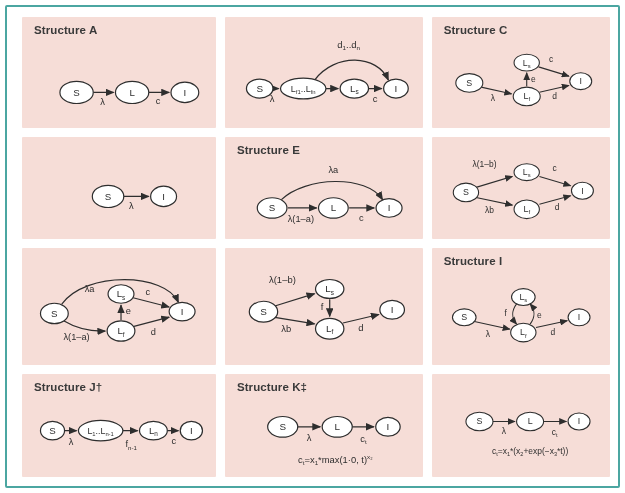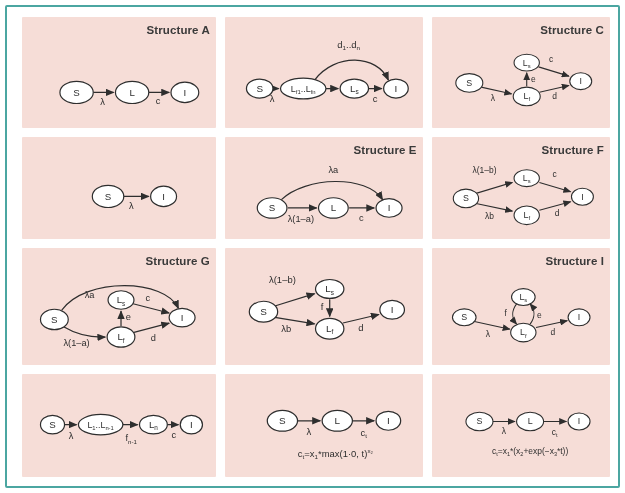--- a/index.html
+++ b/index.html
@@ -1,19 +1,19 @@
 <!DOCTYPE html>
 <html><head>
 <meta charset="utf-8">
 <style>
   html,body{margin:0;padding:0;background:#ffffff;}
   body{width:625px;height:493px;position:relative;font-family:"Liberation Sans",sans-serif;}
   .frame{position:absolute;inset:5px;border:2px solid #4ba6a1;border-radius:2px;background:#fff;box-sizing:border-box;
          display:grid;grid-template-columns:100fr 102fr 92fr;grid-template-rows:112fr 103fr 119fr 104fr;
-         gap:9px;padding:10px 8px 9px 15px;text-align:right;}
+         gap:9px;padding:10px 8px 9px 15px;}
   .panel{background:#f6ddd7;border-radius:1px;display:flex;flex-direction:column;
          padding:7px 6px 3px 12px;box-sizing:border-box;overflow:hidden;}
   .panel-title{font-size:11.5px;font-weight:bold;color:#3a3a3a;letter-spacing:.1px;flex:none;}
   .panel svg{flex:1 1 auto;min-height:0;width:100%;display:block;}
   .panel svg text{font-family:"Liberation Sans",sans-serif;fill:#2e2e2e;}
   .panel svg .edge{stroke:#2e2e2e;stroke-width:1.3;fill:none;}
   .panel svg ellipse{fill:#ffffff;stroke:#2e2e2e;stroke-width:1.3;}
 </style>
 </head>
 <body>
@@ -152,21 +152,20 @@
           <ellipse cx="102" cy="56" rx="16" ry="11"></ellipse>
           <text x="102" y="59.4" text-anchor="middle" font-size="10.5"><tspan dy="0">L</tspan></text>
         </g>
         <g>
           <ellipse cx="162" cy="56" rx="14" ry="10"></ellipse>
           <text x="162" y="59.4" text-anchor="middle" font-size="10.5"><tspan dy="0">I</tspan></text>
         </g>
       </svg>
     </section>
     <section class="panel">
-      <div class="panel-title">Structure F</div>
       <svg viewBox="0 0 190 86" preserveAspectRatio="xMidYMid meet">
         <defs>
           <marker id="ah5" markerWidth="10" markerHeight="8" refX="8.5" refY="4" orient="auto" markerUnits="userSpaceOnUse">
             <path d="M0 0 L9.5 4 L0 8 Z" fill="#2e2e2e"></path>
           </marker>
         </defs>
         <path d="M38 40 L81 27" class="edge" marker-end="url(#ah5)"></path>
         <text x="48" y="16" text-anchor="middle" font-size="10"><tspan dy="0">λ(1–b)</tspan></text>
         <path d="M38 52 L81 61" class="edge" marker-end="url(#ah5)"></path>
         <text x="54" y="70" text-anchor="middle" font-size="10"><tspan dy="0">λb</tspan></text>
@@ -186,21 +185,20 @@
           <ellipse cx="98" cy="66" rx="15" ry="11"></ellipse>
           <text x="98" y="69.4" text-anchor="middle" font-size="10.5"><tspan dy="0">L</tspan><tspan dy="2.6" font-size="6.9">f</tspan></text>
         </g>
         <g>
           <ellipse cx="164" cy="44" rx="13" ry="10"></ellipse>
           <text x="164" y="47.4" text-anchor="middle" font-size="10.5"><tspan dy="0">I</tspan></text>
         </g>
       </svg>
     </section>
     <section class="panel">
-      <div class="panel-title">Structure G</div>
       <svg viewBox="0 0 190 86" preserveAspectRatio="xMidYMid meet">
         <defs>
           <marker id="ah6" markerWidth="10" markerHeight="8" refX="8.5" refY="4" orient="auto" markerUnits="userSpaceOnUse">
             <path d="M0 0 L9.5 4 L0 8 Z" fill="#2e2e2e"></path>
           </marker>
         </defs>
         <path d="M30 38 C 56 2, 142 4, 156 36" class="edge" marker-end="url(#ah6)"></path>
         <text x="60" y="25" text-anchor="middle" font-size="10"><tspan dy="0">λa</tspan></text>
         <path d="M32 56 Q 52 68, 77 67" class="edge" marker-end="url(#ah6)"></path>
         <text x="46" y="77" text-anchor="middle" font-size="10"><tspan dy="0">λ(1–a)</tspan></text>
@@ -289,20 +287,21 @@
           <ellipse cx="94" cy="64" rx="15" ry="11"></ellipse>
           <text x="94" y="67.4" text-anchor="middle" font-size="10.5"><tspan dy="0">L</tspan><tspan dy="2.6" font-size="6.9">f</tspan></text>
         </g>
         <g>
           <ellipse cx="160" cy="46" rx="13" ry="10"></ellipse>
           <text x="160" y="49.4" text-anchor="middle" font-size="10.5"><tspan dy="0">I</tspan></text>
         </g>
       </svg>
     </section>
     <section class="panel">
+      <div class="panel-title">Structure J†</div>
       <svg viewBox="0 0 190 86" preserveAspectRatio="xMidYMid meet">
         <defs>
           <marker id="ah9" markerWidth="10" markerHeight="8" refX="8.5" refY="4" orient="auto" markerUnits="userSpaceOnUse">
             <path d="M0 0 L9.5 4 L0 8 Z" fill="#2e2e2e"></path>
           </marker>
         </defs>
         <path d="M33 40 L46 40" class="edge" marker-end="url(#ah9)"></path>
         <text x="40" y="55" text-anchor="middle" font-size="10"><tspan dy="0">λ</tspan></text>
         <path d="M96 40 L112 40" class="edge" marker-end="url(#ah9)"></path>
         <text x="105" y="58" text-anchor="middle" font-size="10"><tspan dy="0">f</tspan><tspan dy="2.6" font-size="6.6">n-1</tspan></text>
@@ -320,20 +319,21 @@
           <ellipse cx="129" cy="40" rx="15" ry="10"></ellipse>
           <text x="129" y="43.4" text-anchor="middle" font-size="10.5"><tspan dy="0">L</tspan><tspan dy="2.6" font-size="6.9">n</tspan></text>
         </g>
         <g>
           <ellipse cx="170" cy="40" rx="12" ry="10"></ellipse>
           <text x="170" y="43.4" text-anchor="middle" font-size="10.5"><tspan dy="0">I</tspan></text>
         </g>
       </svg>
     </section>
     <section class="panel">
+      <div class="panel-title">Structure K‡</div>
       <svg viewBox="0 0 190 86" preserveAspectRatio="xMidYMid meet">
         <defs>
           <marker id="ah10" markerWidth="10" markerHeight="8" refX="8.5" refY="4" orient="auto" markerUnits="userSpaceOnUse">
             <path d="M0 0 L9.5 4 L0 8 Z" fill="#2e2e2e"></path>
           </marker>
         </defs>
         <path d="M64 36 L88 36" class="edge" marker-end="url(#ah10)"></path>
         <text x="76" y="51" text-anchor="middle" font-size="10"><tspan dy="0">λ</tspan></text>
         <path d="M122 36 L145 36" class="edge" marker-end="url(#ah10)"></path>
         <text x="134" y="52" text-anchor="middle" font-size="10"><tspan dy="0">c</tspan><tspan dy="2.6" font-size="6.6">t</tspan></text>

